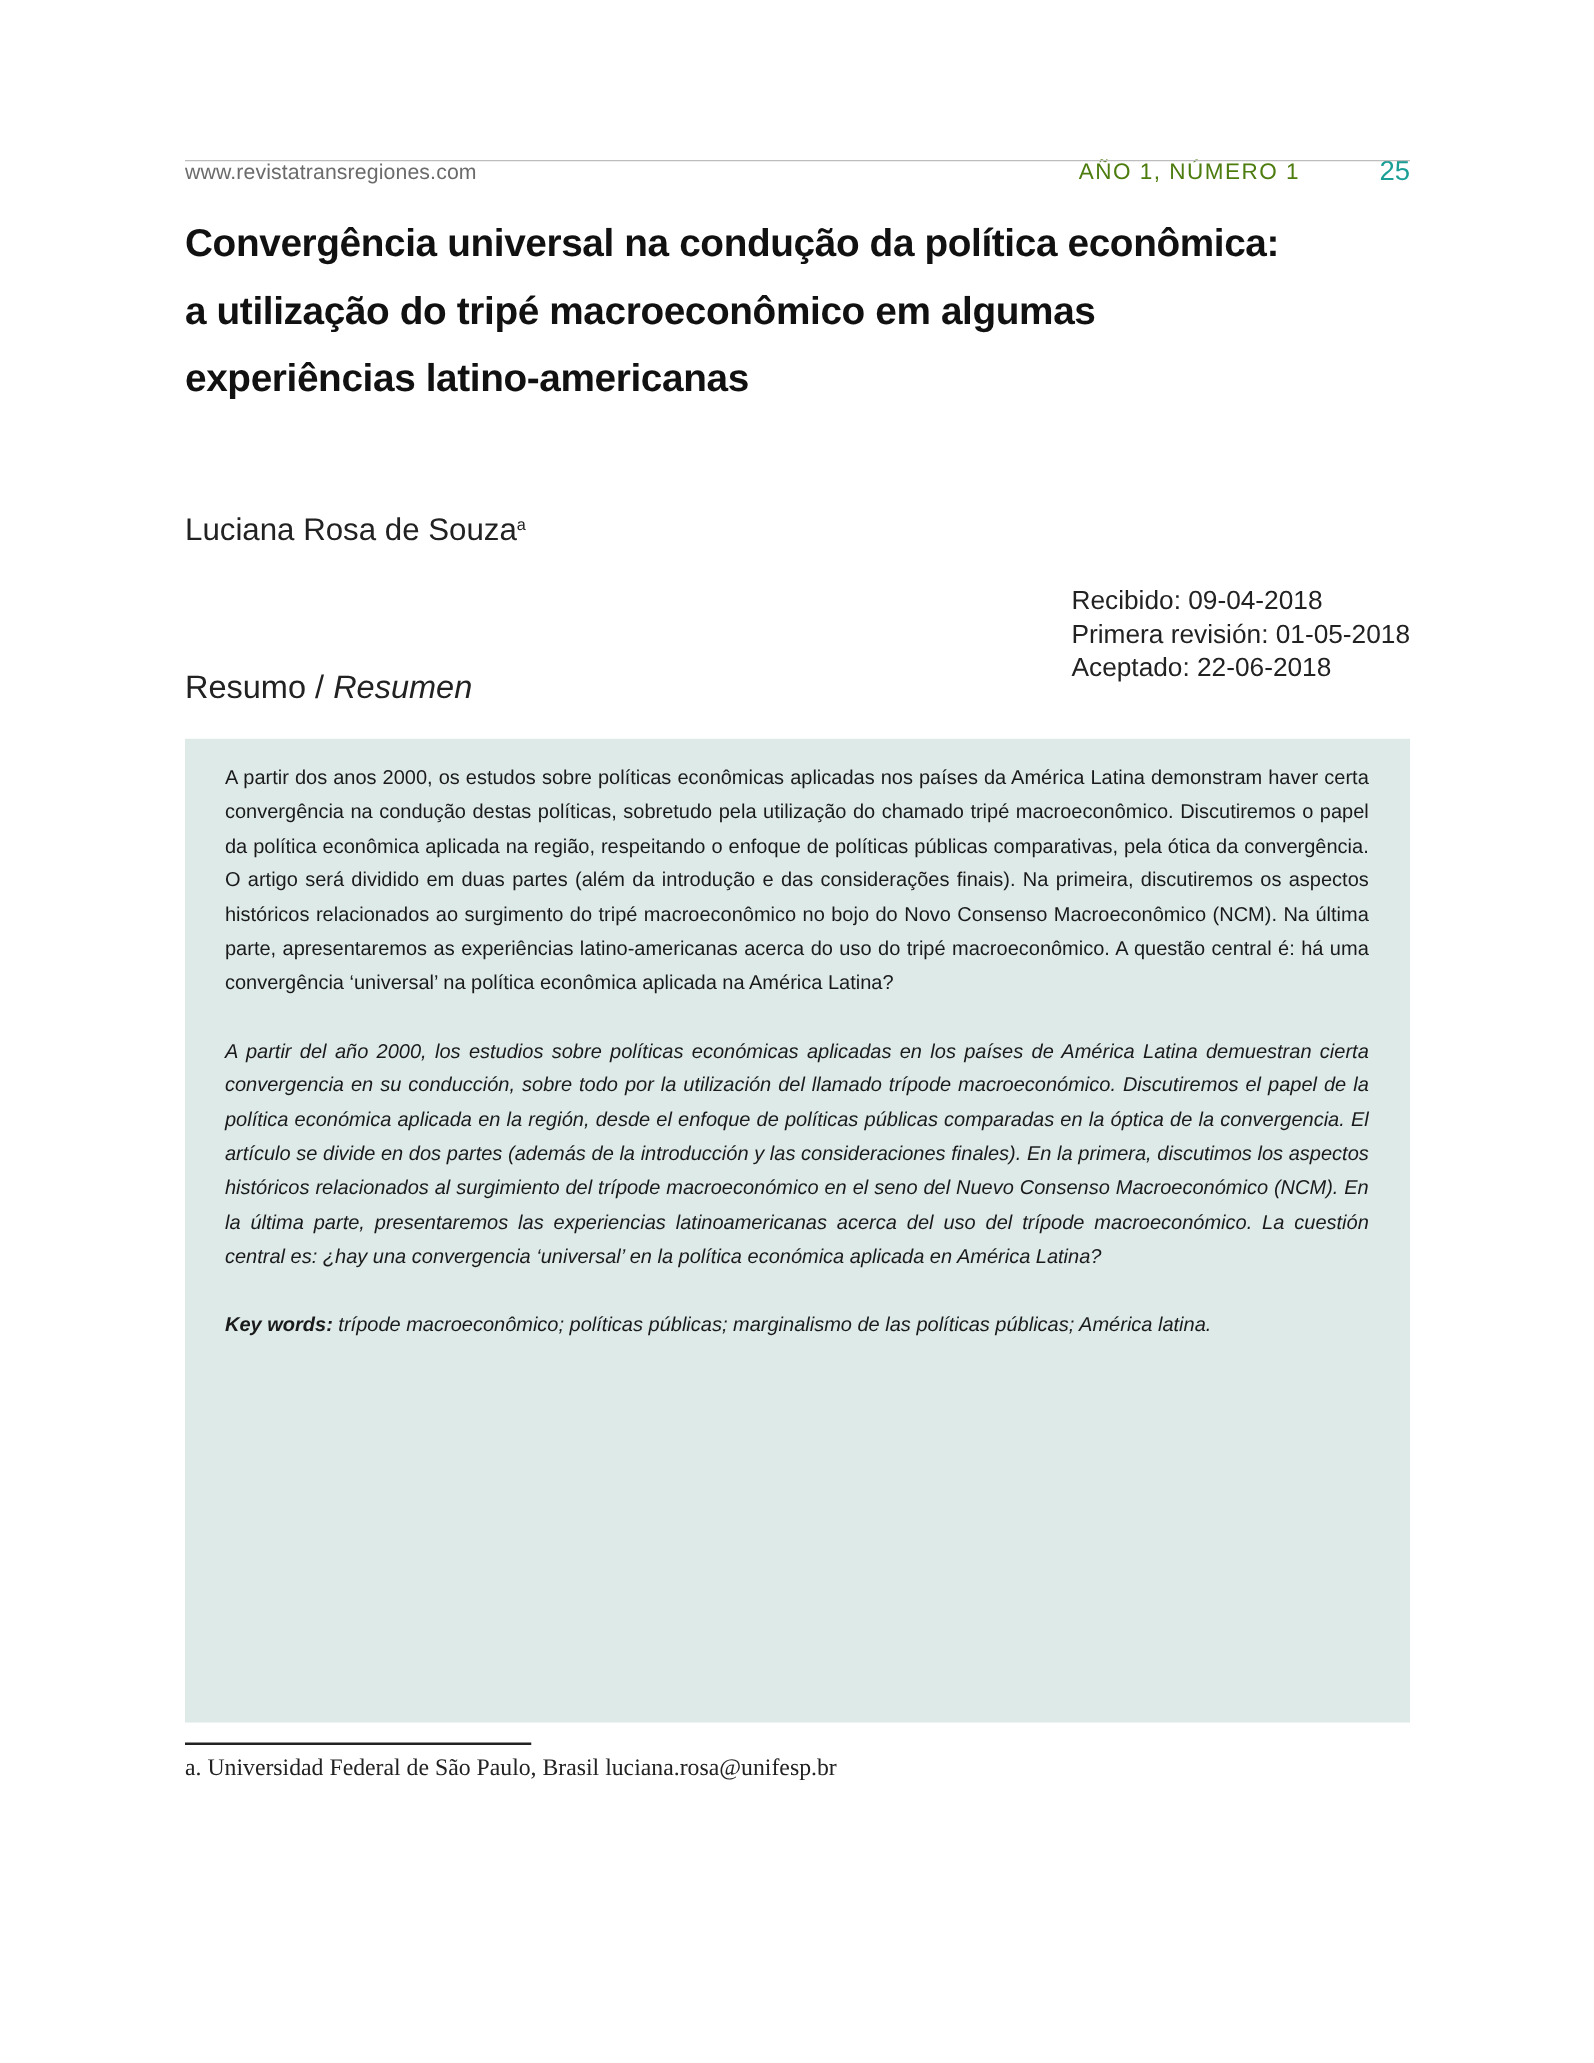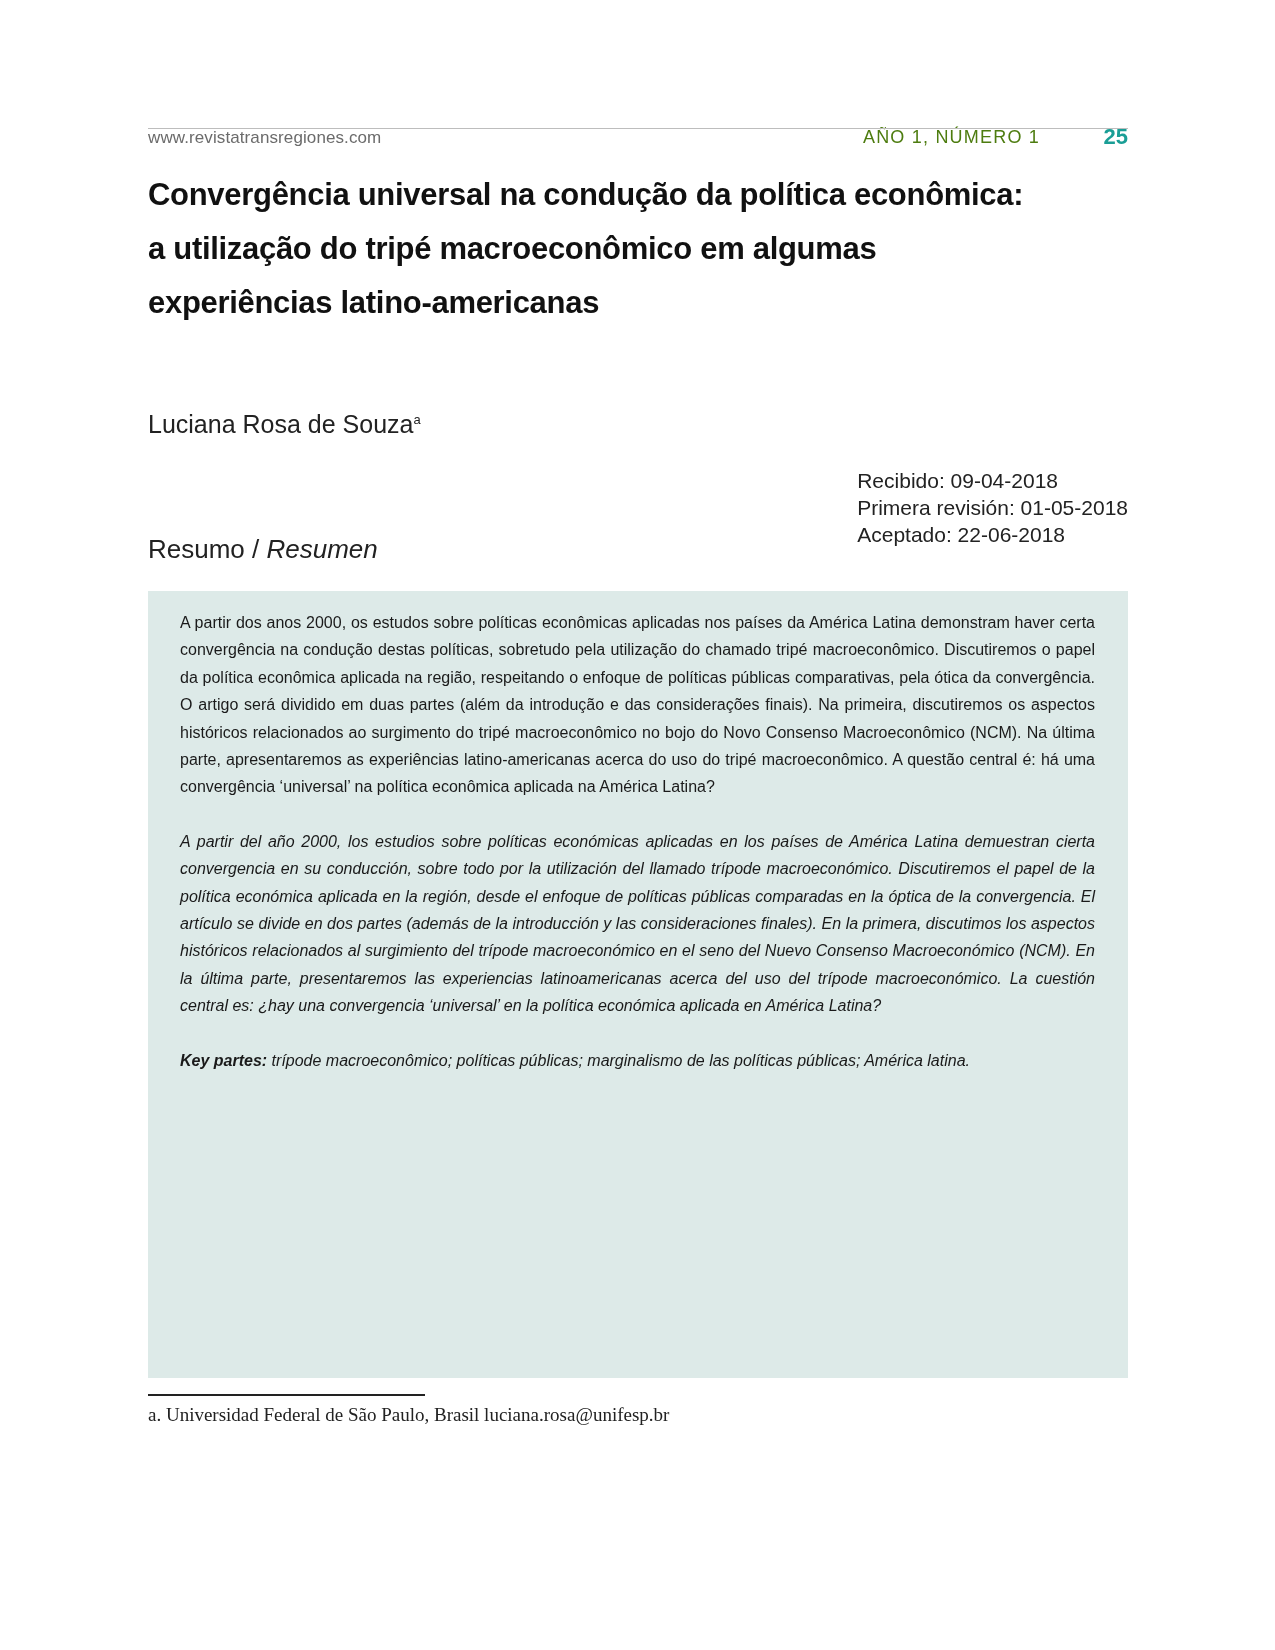--- a/index.html
+++ b/index.html
@@ -2,21 +2,21 @@
 <html><head>
 <meta charset="utf-8">
 <style>
   html, body { margin: 0; padding: 0; background: #ffffff; }
   body { width: 1275px; height: 1650px; position: relative; overflow: hidden; font-family: "Liberation Sans", sans-serif; color: #1a1a1a; }
   .page { position: absolute; left: 148px; top: 0; width: 980px; }
 
   .running-header { position: absolute; top: 88px; left: 0; width: 980px; height: 28px; margin-top: 38px; }
   .site-url { position: absolute; left: 0; top: 2px; font-size: 17px; color: #6b6b6b; letter-spacing: 0.1px; }
   .issue-label { position: absolute; right: 88px; top: 1px; font-size: 18px; color: #4d7c0f; letter-spacing: 1.2px; text-align: right; }
-  .page-number { position: absolute; right: 0; top: -2px; font-size: 22px; color: #1a9e96; font-weight: bold; }
+  .page-number { position: absolute; right: 0; top: -2px; font-size: 22px; color: #1a9e96; font-weight: normal; }
   .header-rule { position: absolute; top: 128px; left: 0; width: 980px; height: 0; border-top: 1.5px solid #bdbdbd; }
 
   .article-title { position: absolute; top: 168px; left: 0; width: 900px; margin: 0; font-size: 31px; line-height: 54px; font-weight: bold; color: #111; letter-spacing: -0.3px; }
   .author { position: absolute; top: 410px; left: 0; font-size: 25px; color: #222; }
   .author sup { font-size: 13px; vertical-align: top; position: relative; top: 2px; }
 
   .dates { position: absolute; top: 467px; right: 0; font-size: 21px; line-height: 27px; color: #222; }
   .abstract-heading { position: absolute; top: 534px; left: 0; font-size: 26px; color: #222; }
   .abstract-heading i { font-style: italic; }
 
@@ -53,19 +53,19 @@
     <div>Aceptado: 22-06-2018</div>
   </div>
 
   <div class="abstract-heading">
     <span>Resumo / </span><i>Resumen</i>
   </div>
 
   <div class="abstract-box">
     <p>A partir dos anos 2000, os estudos sobre políticas econômicas aplicadas nos países da América Latina demonstram haver certa convergência na condução destas políticas, sobretudo pela utilização do chamado tripé macroeconômico. Discutiremos o papel da política econômica aplicada na região, respeitando o enfoque de políticas públicas comparativas, pela ótica da convergência.  O artigo será dividido em duas partes (além da introdução e das considerações finais). Na primeira, discutiremos os aspectos históricos relacionados ao surgimento do tripé macroeconômico no bojo do Novo Consenso Macroeconômico (NCM). Na última parte,  apresentaremos as experiências latino-americanas acerca do uso do tripé macroeconômico. A questão central é: há uma convergência ‘universal’ na política econômica aplicada na América Latina?</p>
     <p class="gap italic">A partir del año 2000, los estudios sobre políticas económicas aplicadas en los países de América Latina demuestran cierta convergencia en su conducción, sobre todo por la utilización del llamado trípode macroeconómico. Discutiremos el papel de la política económica aplicada en la región, desde el enfoque de políticas públicas comparadas en la óptica de la convergencia. El artículo se divide en dos partes (además de la introducción y las consideraciones finales). En la primera, discutimos los aspectos históricos relacionados al surgimiento del trípode macroeconómico en el seno del Nuevo Consenso Macroeconómico (NCM). En la última parte, presentaremos las experiencias latinoamericanas acerca del uso del trípode macroeconómico. La cuestión central es: ¿hay una convergencia ‘universal’ en la política económica aplicada en América Latina?</p>
-    <p class="gap italic"><span class="kw-label">Key partes:</span><span> trípode macroeconômico; políticas públicas; marginalismo de las políticas públicas; América latina.</span></p>
+    <p class="gap italic"><span class="kw-label">Key words:</span><span> trípode macroeconômico; políticas públicas; marginalismo de las políticas públicas; América latina.</span></p>
   </div>
 
   <div class="footnote-rule"></div>
   <div class="footnote">a. Universidad Federal de São Paulo, Brasil luciana.rosa@unifesp.br</div>
 
 </div>
 
 </body></html>

